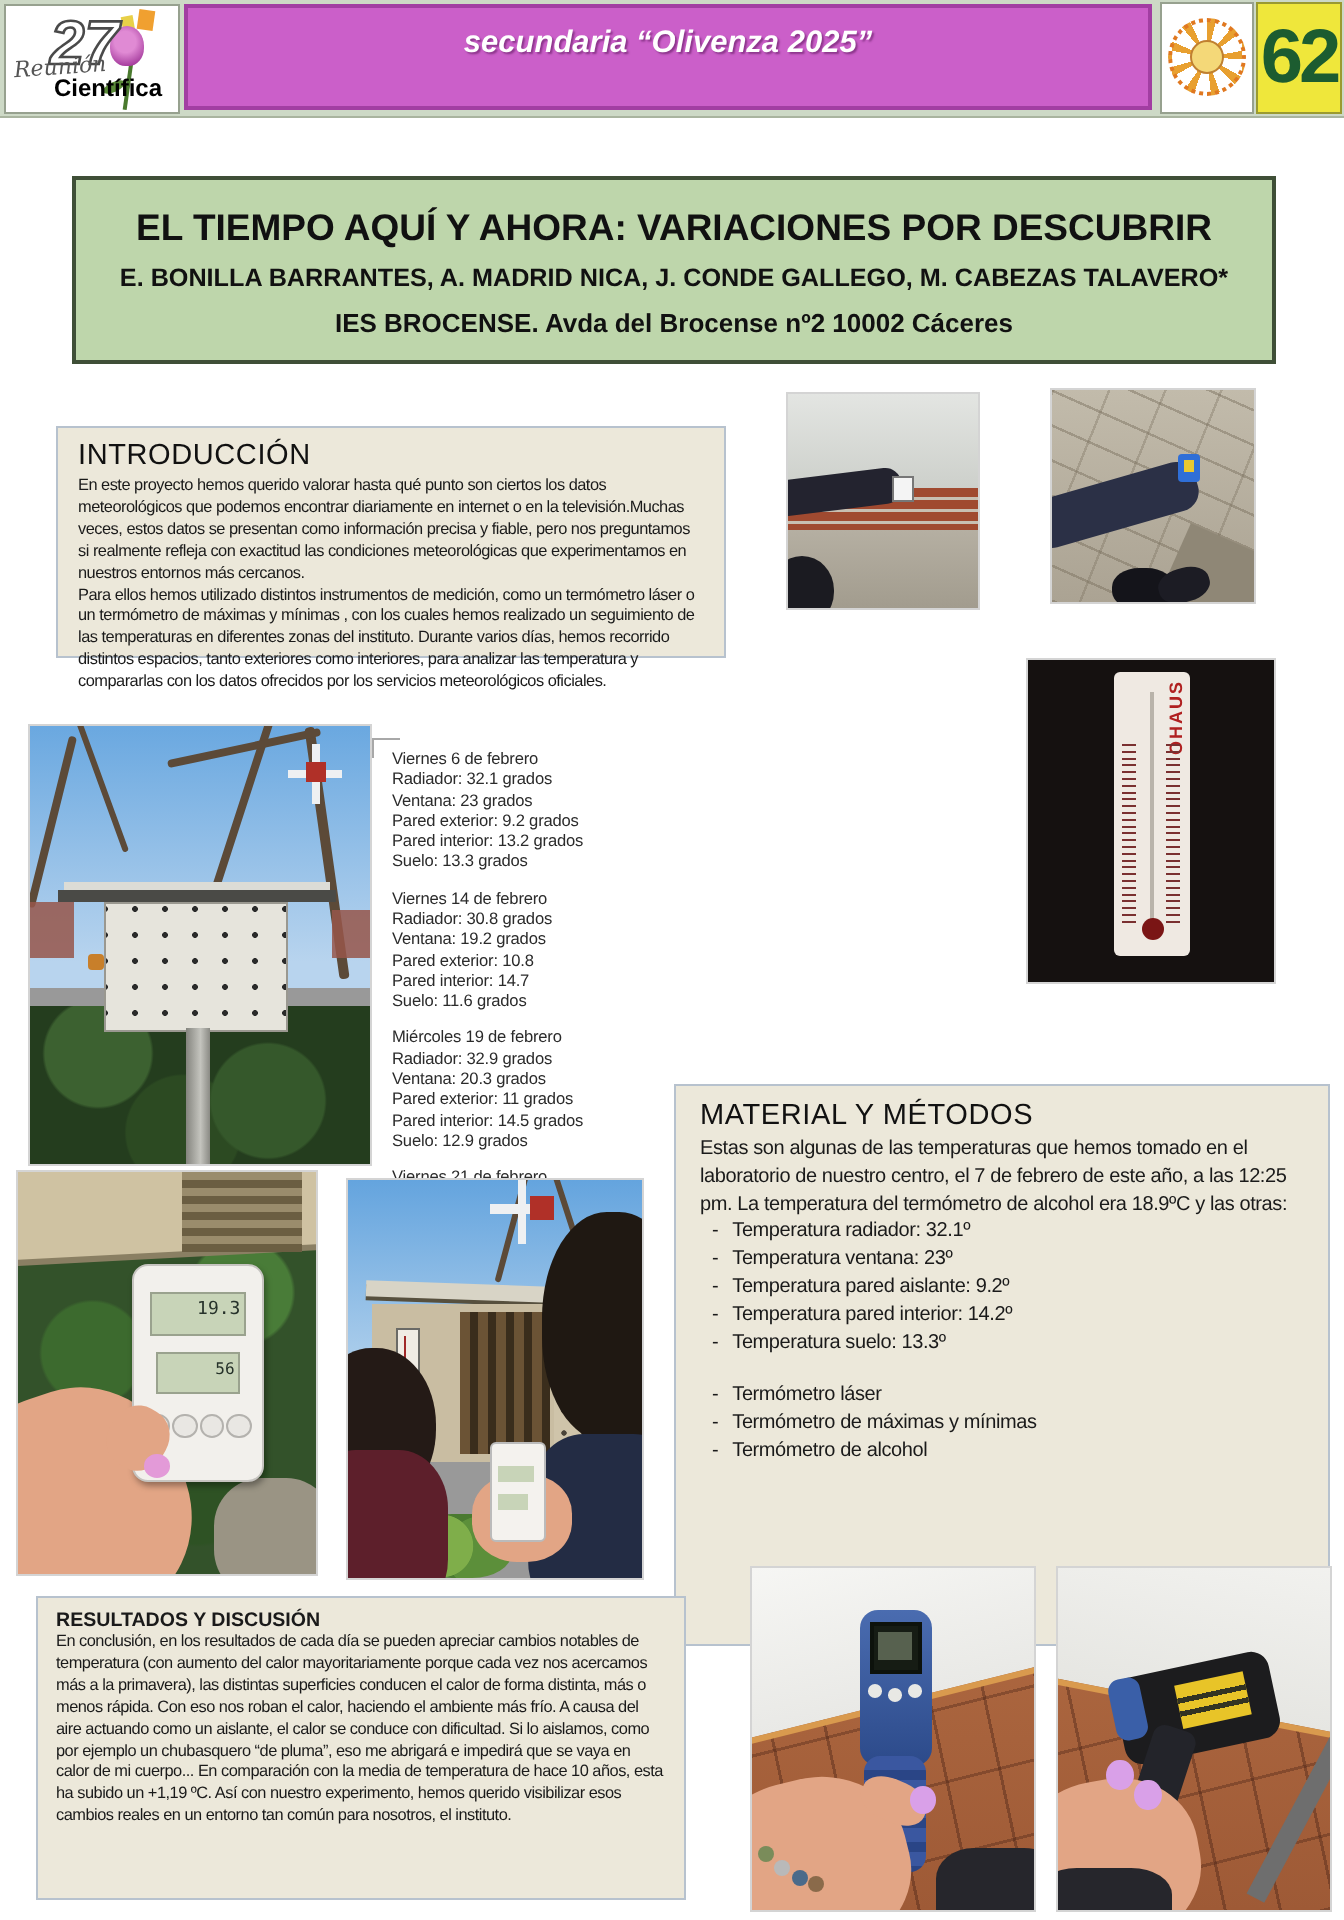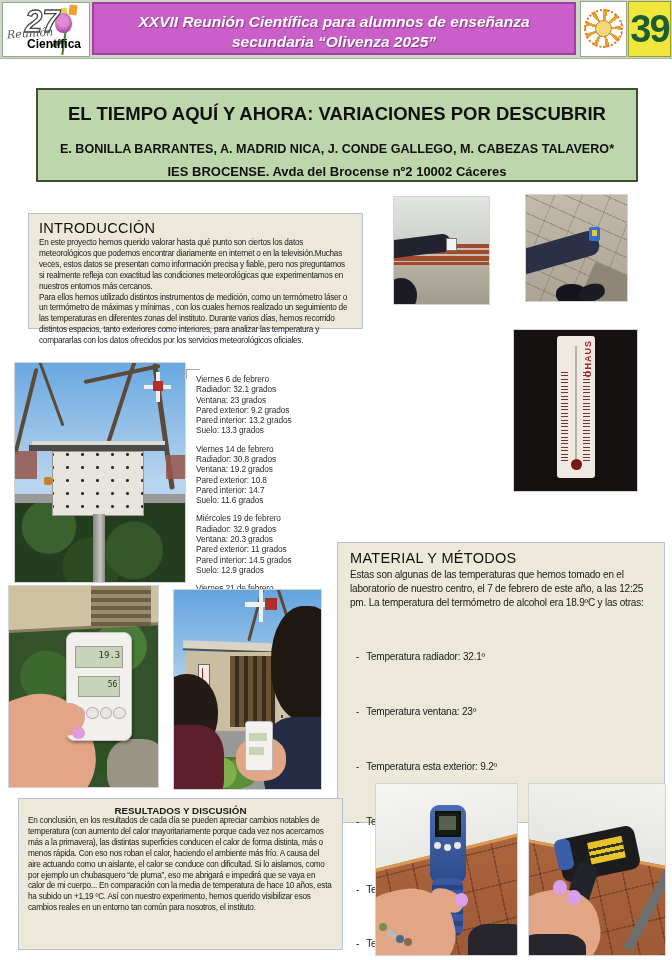--- a/index.html
+++ b/index.html
@@ -26,35 +26,35 @@
   .ies-circle{position:absolute;left:3px;top:7px;width:39px;height:39px;border-radius:50%;border:2px dotted #e07820;box-sizing:border-box;
           background:repeating-conic-gradient(#e8a030 0 14deg,transparent 14deg 40deg);}
   .ies-core{position:absolute;left:14px;top:18px;width:17px;height:17px;border-radius:50%;background:#f4d878;border:1px solid #c08030;box-sizing:border-box;}
   .num-box{position:absolute;left:628px;top:1px;width:43px;height:56px;background:#efe73b;border:1px solid #9a9a30;box-sizing:border-box;
            text-align:center;font-size:38px;font-weight:800;color:#1c5c30;line-height:54px;letter-spacing:-2px;}
 
   
   .title-box{position:absolute;left:36px;top:88px;width:602px;height:94px;background:#bed6ab;border:2px solid #3f4f37;
              box-sizing:border-box;text-align:center;color:#111;}
   .t1{margin-top:13px;font-size:18.5px;font-weight:bold;}
-  .t2{margin-top:17px;font-size:12.6px;font-weight:bold;}
+  .t2{margin-top:7px;font-size:12.6px;font-weight:bold;}
   .t3{margin-top:8px;font-size:13px;font-weight:bold;}
 
   
   .panel{position:absolute;background:#ece8da;border:1px solid #b7c2ce;box-sizing:border-box;color:#1a1a1a;}
   .intro-box{left:28px;top:213px;width:335px;height:116px;padding:6px 10px;}
   .panel h2{margin:0 0 2px 0;font-size:14.5px;font-weight:normal;letter-spacing:.3px;color:#111;}
   .body-s{font-size:8.2px;line-height:1.33;letter-spacing:-.25px;margin:0;}
   .methods-box{left:337px;top:542px;width:328px;height:281px;padding:7px 12px;}
   .body-m{font-size:10px;line-height:1.38;letter-spacing:-.2px;margin:0;}
-  .bullet{font-size:10px;line-height:1.38;letter-spacing:-.2px;padding-left:6px;margin-top:41px;}
+  .bullet{font-size:10px;line-height:1.38;letter-spacing:-.2px;padding-left:6px;}
   .bullet::before{content:"-";margin-right:7px;}
   .mat-gap{height:13px;}
   .results-box{left:18px;top:798px;width:325px;height:152px;padding:6px 9px;}
-  .res-h{margin:0;font-size:9.8px;font-weight:bold;text-align:center;}
+  .res-h{margin:0;font-size:9.8px;font-weight:bold;}
 
   
   .mlist{position:absolute;left:196px;top:374px;width:150px;font-size:8.3px;line-height:1.24;color:#2b2b2b;letter-spacing:-.1px;}
   .mgroup{margin-bottom:8px;}
   .corner-mark{position:absolute;left:186px;top:369px;width:13px;height:9px;border-left:1px solid #a8a8a8;border-top:1px solid #a8a8a8;}
 
   
   .ph{position:absolute;overflow:hidden;border:1px solid #d4d4d4;box-sizing:border-box;background:#999;}
   .ph *{position:absolute;}
 
@@ -184,28 +184,27 @@
       <div class="flag1"></div>
       <div class="flag2"></div>
       <div class="stem"></div>
       <div class="leaf"></div>
       <div class="flower"></div>
       <div class="l27">27</div>
       <div class="lreu">Reunión</div>
       <div class="lcie">Científica</div>
     </div>
     <div class="banner">
-      <div>XXVII Reunión Científica para alumnos de enseñanza</div>
       <div>secundaria “Olivenza 2025”</div>
     </div>
     <div class="ies-box">
       <div class="ies-circle"></div>
       <div class="ies-core"></div>
     </div>
-    <div class="num-box">39</div>
+    <div class="num-box">62</div>
   </div>
 
   <div class="title-box">
     <div class="t1">EL TIEMPO AQUÍ Y AHORA: VARIACIONES POR DESCUBRIR</div>
     <div class="t2">E. BONILLA BARRANTES, A. MADRID NICA, J. CONDE GALLEGO, M. CABEZAS TALAVERO*</div>
     <div class="t3">IES BROCENSE. Avda del Brocense nº2  10002 Cáceres</div>
   </div>
 
   <div class="panel intro-box">
     <h2>INTRODUCCIÓN</h2>
@@ -295,26 +294,27 @@
     <div class="ticksR"></div>
     <div class="tube"></div>
     <div class="bulb"></div>
   </div>
 
   <div class="panel methods-box">
     <h2>MATERIAL Y MÉTODOS</h2>
     <p class="body-m">Estas son algunas de las temperaturas que hemos tomado en el laboratorio de nuestro centro, el 7 de febrero de este año, a las 12:25 pm. La temperatura del termómetro de alcohol era 18.9ºC y las otras:</p>
     <div class="bullet">Temperatura radiador: 32.1º</div>
     <div class="bullet">Temperatura ventana: 23º</div>
-    <div class="bullet">Temperatura esta exterior: 9.2º</div>
+    <div class="bullet">Temperatura pared aislante: 9.2º</div>
+    <div class="bullet">Temperatura pared interior: 14.2º</div>
     <div class="bullet">Temperatura suelo: 13.3º</div>
     <div class="mat-gap"></div>
     <div class="bullet">Termómetro láser</div>
+    <div class="bullet">Termómetro de máximas y mínimas</div>
     <div class="bullet">Termómetro de alcohol</div>
-    <div class="bullet">Termómetro de máximas y mínimas</div>
   </div>
 
   <div class="ph ph-minmax">
     <div class="ivy"></div>
     <div class="shelter"></div>
     <div class="slats"></div>
     <div class="path"></div>
     <div class="hand" style="left:-18%;bottom:-12%;width:75%;height:58%;transform:rotate(-18deg);"></div>
     <div class="mmdev"></div>
     <div class="lcd" style="left:44%;top:30%;width:30%;height:10%;font-size:9px;line-height:1.9;padding-right:2px;">19.3</div>

